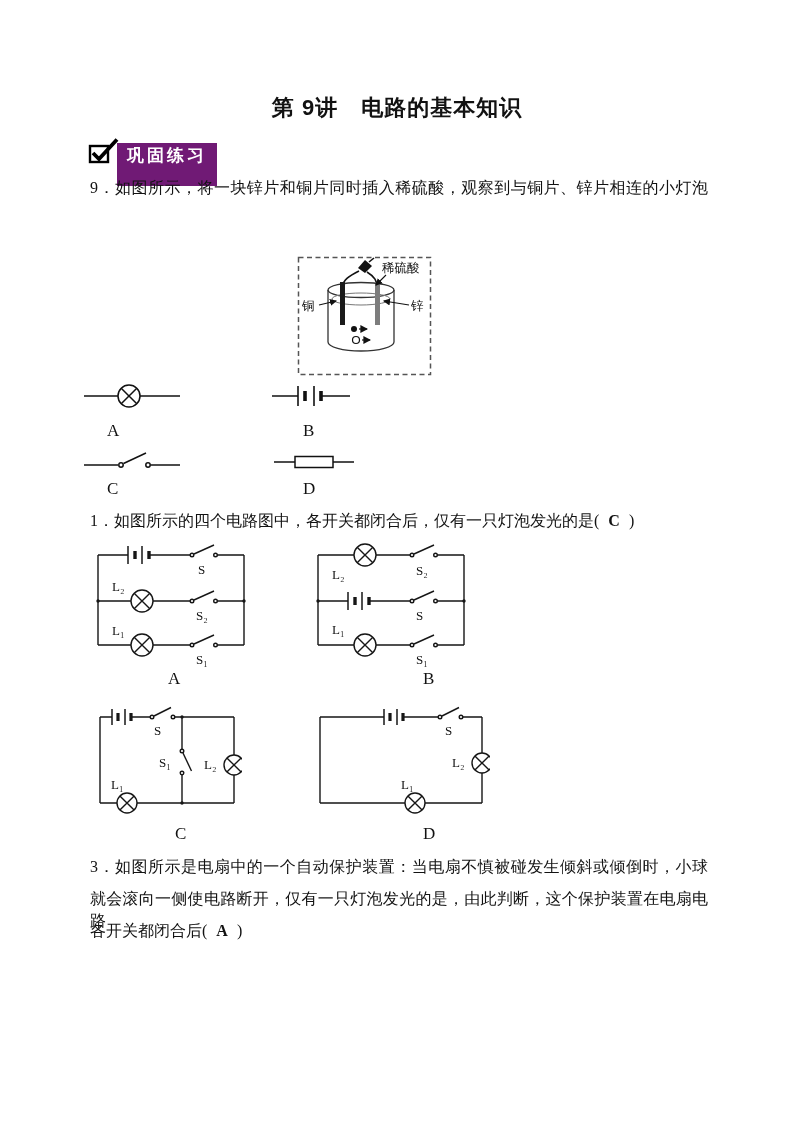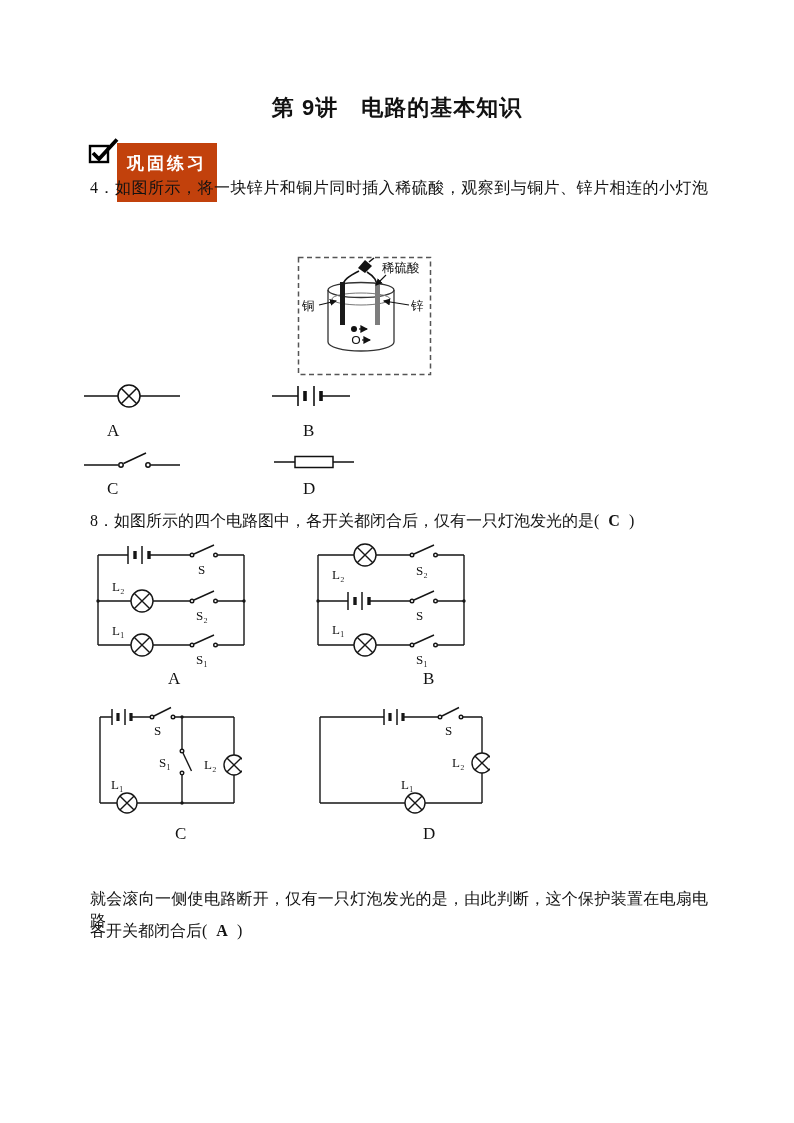--- a/index.html
+++ b/index.html
@@ -2,43 +2,43 @@
 <html><head>
 <meta charset="utf-8">
 <style>
   html,body{margin:0;padding:0;background:#ffffff;}
   .page{position:relative;width:794px;height:1123px;background:#ffffff;color:#121212;
         font-family:"Liberation Serif","DejaVu Serif",serif;overflow:hidden;}
   .abs{position:absolute;}
   .title{left:0;top:93px;width:794px;text-align:center;
          font-family:"Liberation Sans","DejaVu Sans",sans-serif;
          font-weight:bold;font-size:22px;letter-spacing:1px;}
-  .badge-box{left:117px;top:143px;height:43px;background:#c2410c;color:#fff;
+  .badge-box{left:117px;top:143px;height:43px;background:#701a75;color:#fff;
              font-family:"Liberation Sans","DejaVu Sans",sans-serif;
-             font-weight:bold;font-size:17px;line-height:25px;padding:8px 10px;letter-spacing:3px;}
+             font-weight:bold;font-size:17px;line-height:25px;padding:0 10px;letter-spacing:3px;}
   .tline{left:90px;width:618px;font-size:16px;line-height:22px;}
   .fill{text-align:justify;text-align-last:justify;}
   .ans{font-weight:bold;padding:0 9px;}
   .optlab{font-size:17px;}
   svg text{font-family:"Liberation Serif","DejaVu Sans",serif;}
 </style>
 </head>
 <body>
 
 <div class="page">
 
   <div class="abs title">第 9讲　电路的基本知识</div>
 
   <svg class="abs" style="left:88px;top:137px" width="32" height="31" viewBox="0 0 32 31">
     <rect x="2" y="9" width="18" height="16" fill="#fff" stroke="#000" stroke-width="2.4"></rect>
     <path d="M5 16 L11 22 L29 2.5" stroke="#000" stroke-width="3.8" fill="none"></path>
   </svg>
   <div class="abs badge-box">巩固练习</div>
 
-  <div class="abs tline fill" style="top:177px">4．如图所示，将一块锌片和铜片同时插入稀硫酸，观察到与铜片、锌片相连的小灯泡</div>
+  <div class="abs tline fill" style="top:177px">9．如图所示，将一块锌片和铜片同时插入稀硫酸，观察到与铜片、锌片相连的小灯泡</div>
 
   <svg class="abs" style="left:297px;top:256px" width="135" height="120" viewBox="0 0 135 120">
     <defs>
       <marker id="ah" viewBox="0 0 10 10" refX="8.5" refY="5" markerWidth="6.5" markerHeight="6.5" orient="auto">
         <path d="M0 0 L10 5 L0 10 z" fill="#111"></path>
       </marker>
     </defs>
     <rect x="1.5" y="1.5" width="132" height="117" fill="none" stroke="#555" stroke-width="1.5" stroke-dasharray="5 3.5"></rect>
     <g stroke="#111" fill="none" stroke-width="1.6">
       <polygon points="61,12 68,4 75,10 68,17" fill="#111" stroke="none"></polygon>
@@ -109,21 +109,21 @@
 
   <svg class="abs" style="left:274px;top:452px" width="80" height="20" viewBox="0 0 80 20">
     <g stroke="#111" stroke-width="1.5" fill="none">
       <line x1="0" y1="10" x2="21" y2="10"></line>
       <rect x="21" y="4.5" width="38" height="11"></rect>
       <line x1="59" y1="10" x2="80" y2="10"></line>
     </g>
   </svg>
   <div class="abs optlab" style="left:303px;top:479px">D</div>
 
-  <div class="abs tline" style="top:510px"><span>8．如图所示的四个电路图中，各开关都闭合后，仅有一只灯泡发光的是(</span><span class="ans">C</span><span>)</span></div>
+  <div class="abs tline" style="top:510px"><span>1．如图所示的四个电路图中，各开关都闭合后，仅有一只灯泡发光的是(</span><span class="ans">C</span><span>)</span></div>
 
   <svg class="abs" style="left:92px;top:541px" width="160" height="128" viewBox="0 0 160 128">
     <g stroke="#161616" stroke-width="1.4" fill="none">
       <path d="M6 14 V104 M152 14 V104 M6 14 H36 M57 14 H98 M125 14 H152 M6 60 H39 M61 60 H98 M125 60 H152 M6 104 H39 M61 104 H98 M125 104 H152"></path>
     </g>
     <g stroke="#161616">
       <line x1="36" y1="5" x2="36" y2="23" stroke-width="1.5"></line>
       <line x1="43" y1="10" x2="43" y2="18" stroke-width="3.4"></line>
       <line x1="50" y1="5" x2="50" y2="23" stroke-width="1.5"></line>
       <line x1="57" y1="10" x2="57" y2="18" stroke-width="3.4"></line>
@@ -259,16 +259,17 @@
         <path d="M95.9 90.9 L110.1 105.1 M95.9 105.1 L110.1 90.9"></path>
     </g>
     <g font-size="13" fill="#111">
       <text x="133" y="30">S</text>
       <text x="140" y="62">L₂</text>
       <text x="89" y="84">L₁</text>
     </g>
   </svg>
   <div class="abs optlab" style="left:423px;top:824px">D</div>
 
+  <div class="abs tline fill" style="top:856px">3．如图所示是电扇中的一个自动保护装置：当电扇不慎被碰发生倾斜或倾倒时，小球</div>
   <div class="abs tline fill" style="top:888px">就会滚向一侧使电路断开，仅有一只灯泡发光的是，由此判断，这个保护装置在电扇电路</div>
   <div class="abs tline" style="top:920px"><span>各开关都闭合后(</span><span class="ans">A</span><span>)</span></div>
 
 </div>
 
 </body></html>

